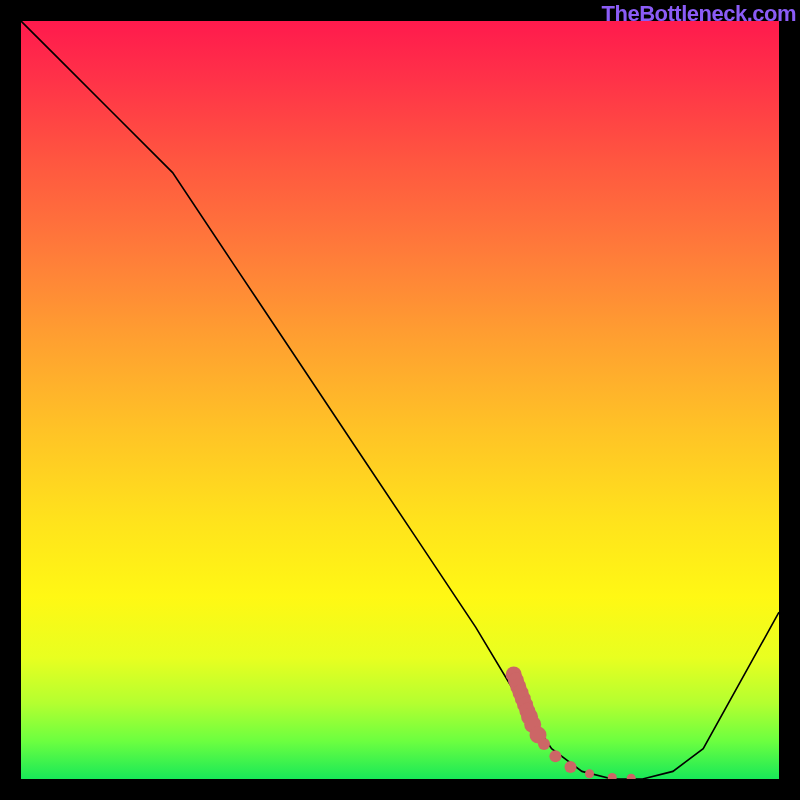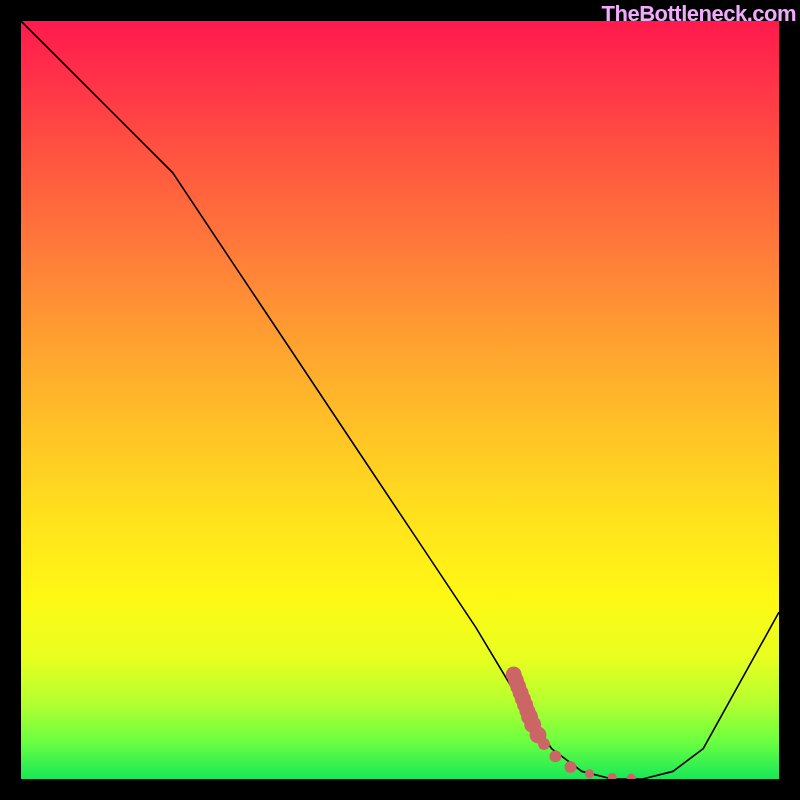--- a/index.html
+++ b/index.html
@@ -37,21 +37,21 @@
     left: 21px;
     top: 21px;
     width: 758px;
     height: 758px;
     pointer-events: none;
   }
   .attribution {
     position: absolute;
     top: 1px;
     right: 4px;
-    color: #f0abfc;
+    color: #8b5cf6;
     font-size: 22px;
     font-weight: bold;
     letter-spacing: -0.5px;
   }
 </style>
 </head>
 <body>
 
 <div class="plot-area"></div>
 

